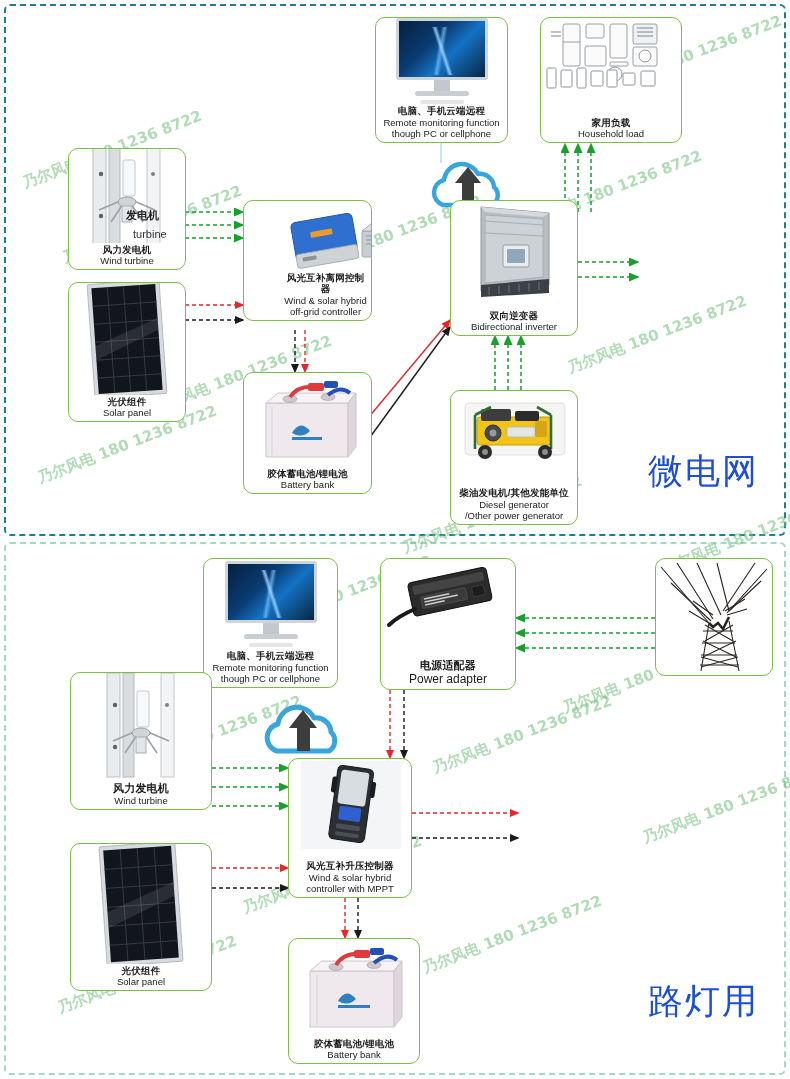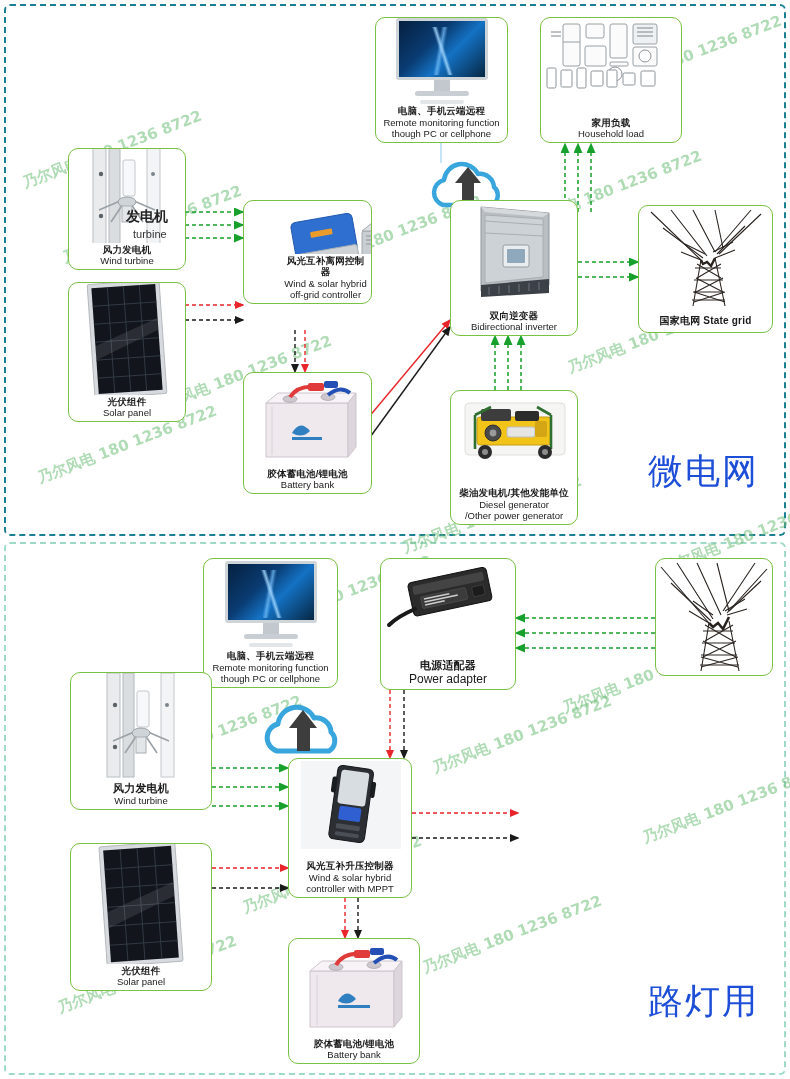--- a/index.html
+++ b/index.html
@@ -263,21 +263,21 @@
         <circle cx="20" cy="76" r="2.2" fill="#5c6368"></circle>
         <circle cx="72" cy="34" r="2" fill="#7d848a"></circle>
       </svg>
     </div>
     <div class="cap">
       <span class="cn">风力发电机</span>
       <span class="en">Wind turbine</span>
     </div>
   </div>
 
-  <div style="position:absolute;left:126px;top:208px;font-size:14px;font-weight:600;color:#222;">发电机</div>
+  <div style="position:absolute;left:126px;top:208px;font-size:11px;font-weight:600;color:#222;">发电机</div>
   <div style="position:absolute;left:133px;top:228px;font-size:11px;color:#333;">turbine</div>
 
   <div class="node" id="n-top-solar" style="left:68px;top:282px;width:118px;height:140px;">
     <div class="art">
       <svg class="spv" viewBox="0 0 76 118" width="76" height="118">
         <rect x="2" y="2" width="72" height="114" rx="2" fill="#d7dade" stroke="#b5babe"></rect>
         <rect x="6" y="6" width="64" height="106" fill="#12161c"></rect>
         <g stroke="#39414c" stroke-width="0.8">
           <line x1="22" y1="6" x2="22" y2="112"></line>
             <line x1="38" y1="6" x2="38" y2="112"></line>
@@ -290,21 +290,21 @@
         </g>
         <path d="M6 64 L70 40 L70 52 L6 78 Z" fill="#ffffff" opacity=".10"></path>
       </svg>
     </div>
     <div class="cap">
       <span class="cn">光伏组件</span>
       <span class="en">Solar panel</span>
     </div>
   </div>
 
-  <div class="node" id="n-top-ctrl" style="left:243px;top:200px;width:129px;height:104px;padding-left:36px;">
+  <div class="node" id="n-top-ctrl" style="left:243px;top:200px;width:129px;height:121px;padding-left:36px;">
     <div class="art">
       <svg viewBox="0 0 129 80" width="129" height="80">
         <g transform="rotate(-10 60 40)">
           <rect x="14" y="14" width="62" height="38" rx="5" fill="#2f6fd0" stroke="#245ab0"></rect>
           <rect x="14" y="46" width="62" height="14" rx="3" fill="#cfd3d6" stroke="#a9aeb2"></rect>
           <rect x="32" y="26" width="22" height="6" rx="1" fill="#ea9b2a"></rect>
           <rect x="20" y="50" width="14" height="4" rx="1" fill="#8e9397"></rect>
         </g>
         <g>
           <rect x="82" y="30" width="40" height="26" rx="2" fill="#c9ced2" stroke="#a3a8ad"></rect>
@@ -371,42 +371,20 @@
             <line x1="88" y1="81" x2="88" y2="89"></line>
         </g>
       </svg>
     </div>
     <div class="cap">
       <span class="cn">双向逆变器</span>
       <span class="en">Bidirectional inverter</span>
     </div>
   </div>
 
-  <div class="node" id="n-top-grid" style="left:638px;top:205px;width:135px;height:128px;">
-    <div class="art">
-      <svg class="tower" viewBox="0 0 130 100" width="130" height="100">
-        <g stroke="#2a2420" fill="none" stroke-width="1.1">
-          <path d="M10 4 L60 52 M30 2 L66 48 M52 2 L74 44 M74 2 L82 40"></path>
-          <path d="M120 6 L78 46 M110 2 L74 44"></path>
-          <path d="M60 52 L52 98 M74 50 L84 98"></path>
-          <path d="M54 60 L80 60 M53 72 L82 72 M52 84 L83 84 M51 92 L84 92"></path>
-          <path d="M56 56 L80 70 M80 56 L56 70 M55 70 L82 84 M82 70 L55 84 M53 84 L84 94 M84 84 L53 94"></path>
-          <path d="M40 44 L60 52 M94 42 L74 50"></path>
-          <path d="M44 36 L64 46 M92 34 L72 44"></path>
-          <path d="M22 20 L62 50 M104 18 L76 46"></path>
-        </g>
-        <g stroke="#2a2420" stroke-width="2.4" fill="none">
-          <path d="M60 52 L62 56 L66 54 L70 58 L74 50"></path>
-        </g>
-      </svg>
-    </div>
-    <div class="cap one">
-      <span class="cn">国家电网 State grid</span>
-    </div>
-  </div>
 
   <div class="node" id="n-top-gen" style="left:450px;top:390px;width:128px;height:135px;gap:8px;">
     <div class="art">
       <svg viewBox="0 0 128 80" width="128" height="80" style="display:block;margin:2px auto 0;">
         <rect x="14" y="10" width="100" height="52" rx="4" fill="#f5f5f3" stroke="#dfdfdd"></rect>
         <rect x="26" y="24" width="74" height="28" rx="3" fill="#f2c318" stroke="#c39d12"></rect>
         <rect x="30" y="16" width="30" height="12" rx="2" fill="#3d3d3d"></rect>
         <rect x="64" y="18" width="24" height="10" rx="2" fill="#2c2c2c"></rect>
         <circle cx="42" cy="40" r="8" fill="#4a4a4a" stroke="#2f2f2f"></circle>
         <circle cx="42" cy="40" r="3.4" fill="#9a9a9a"></circle>

